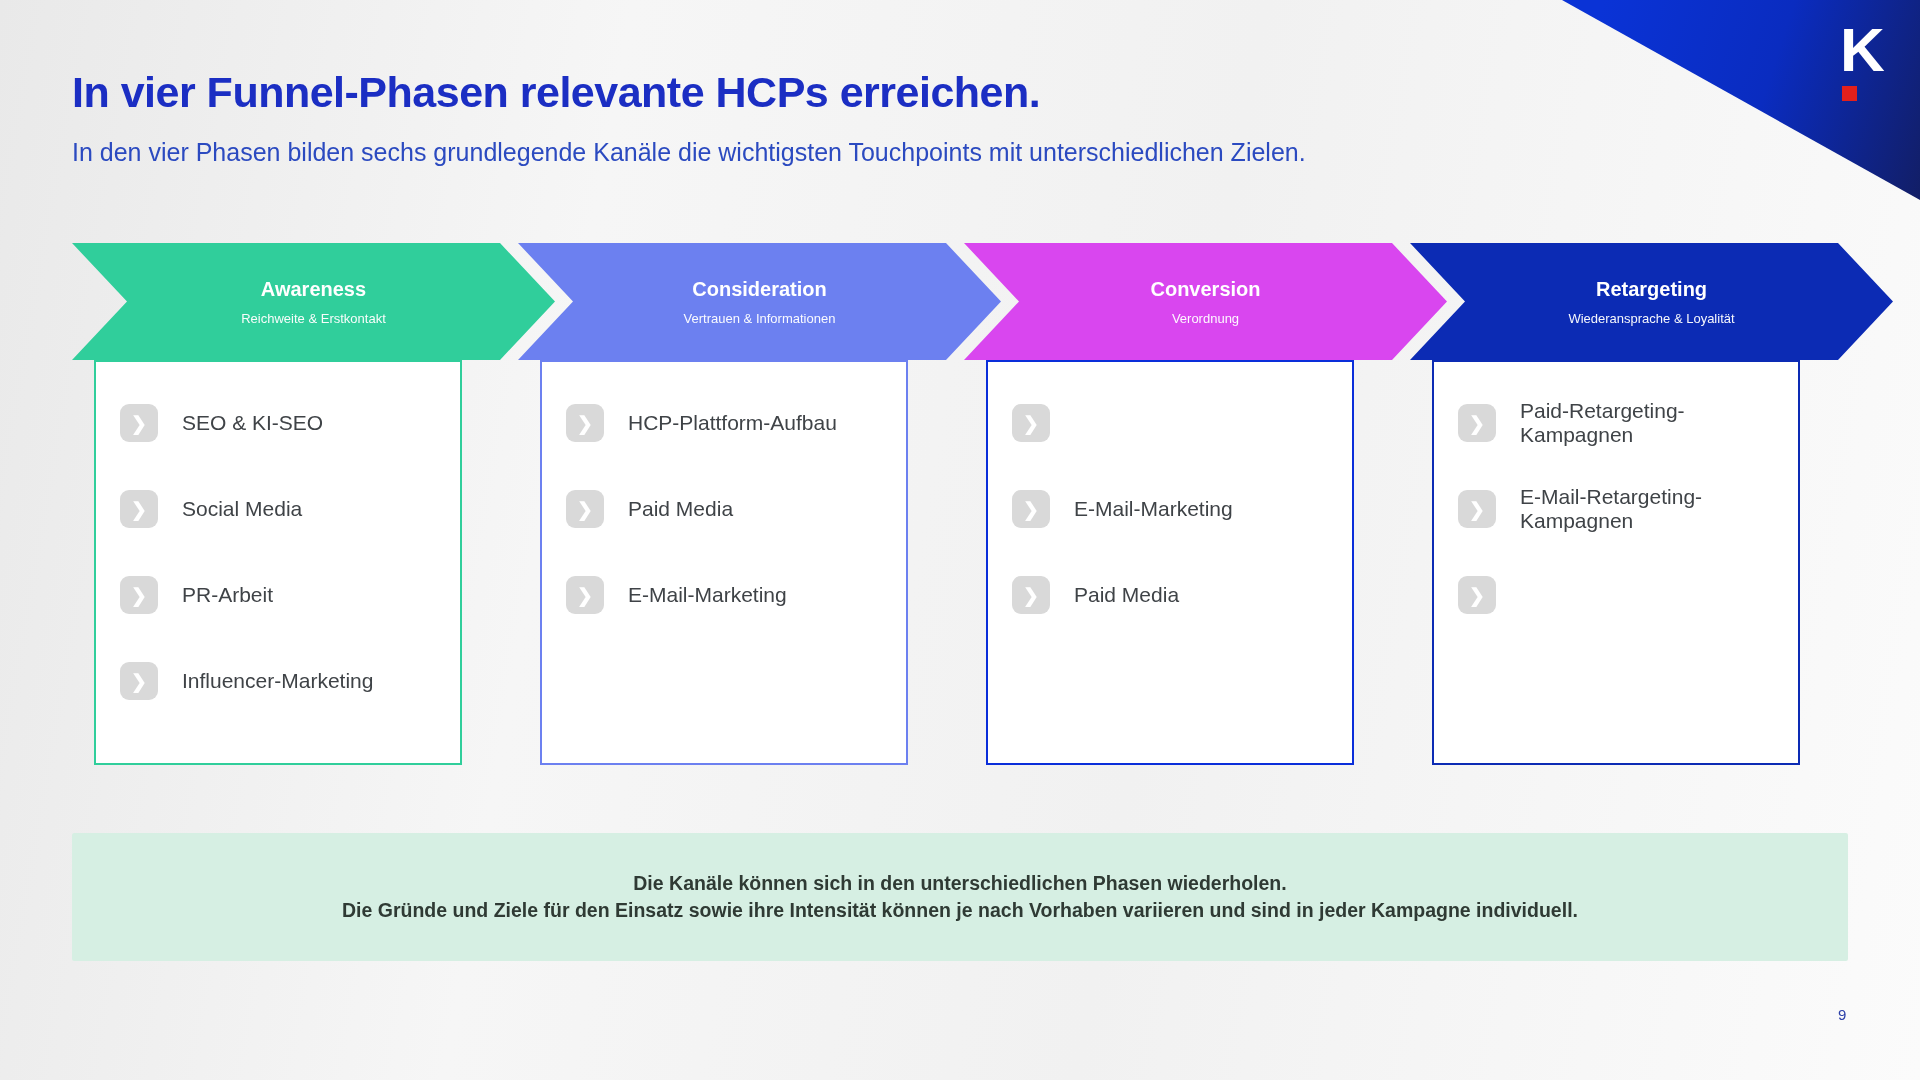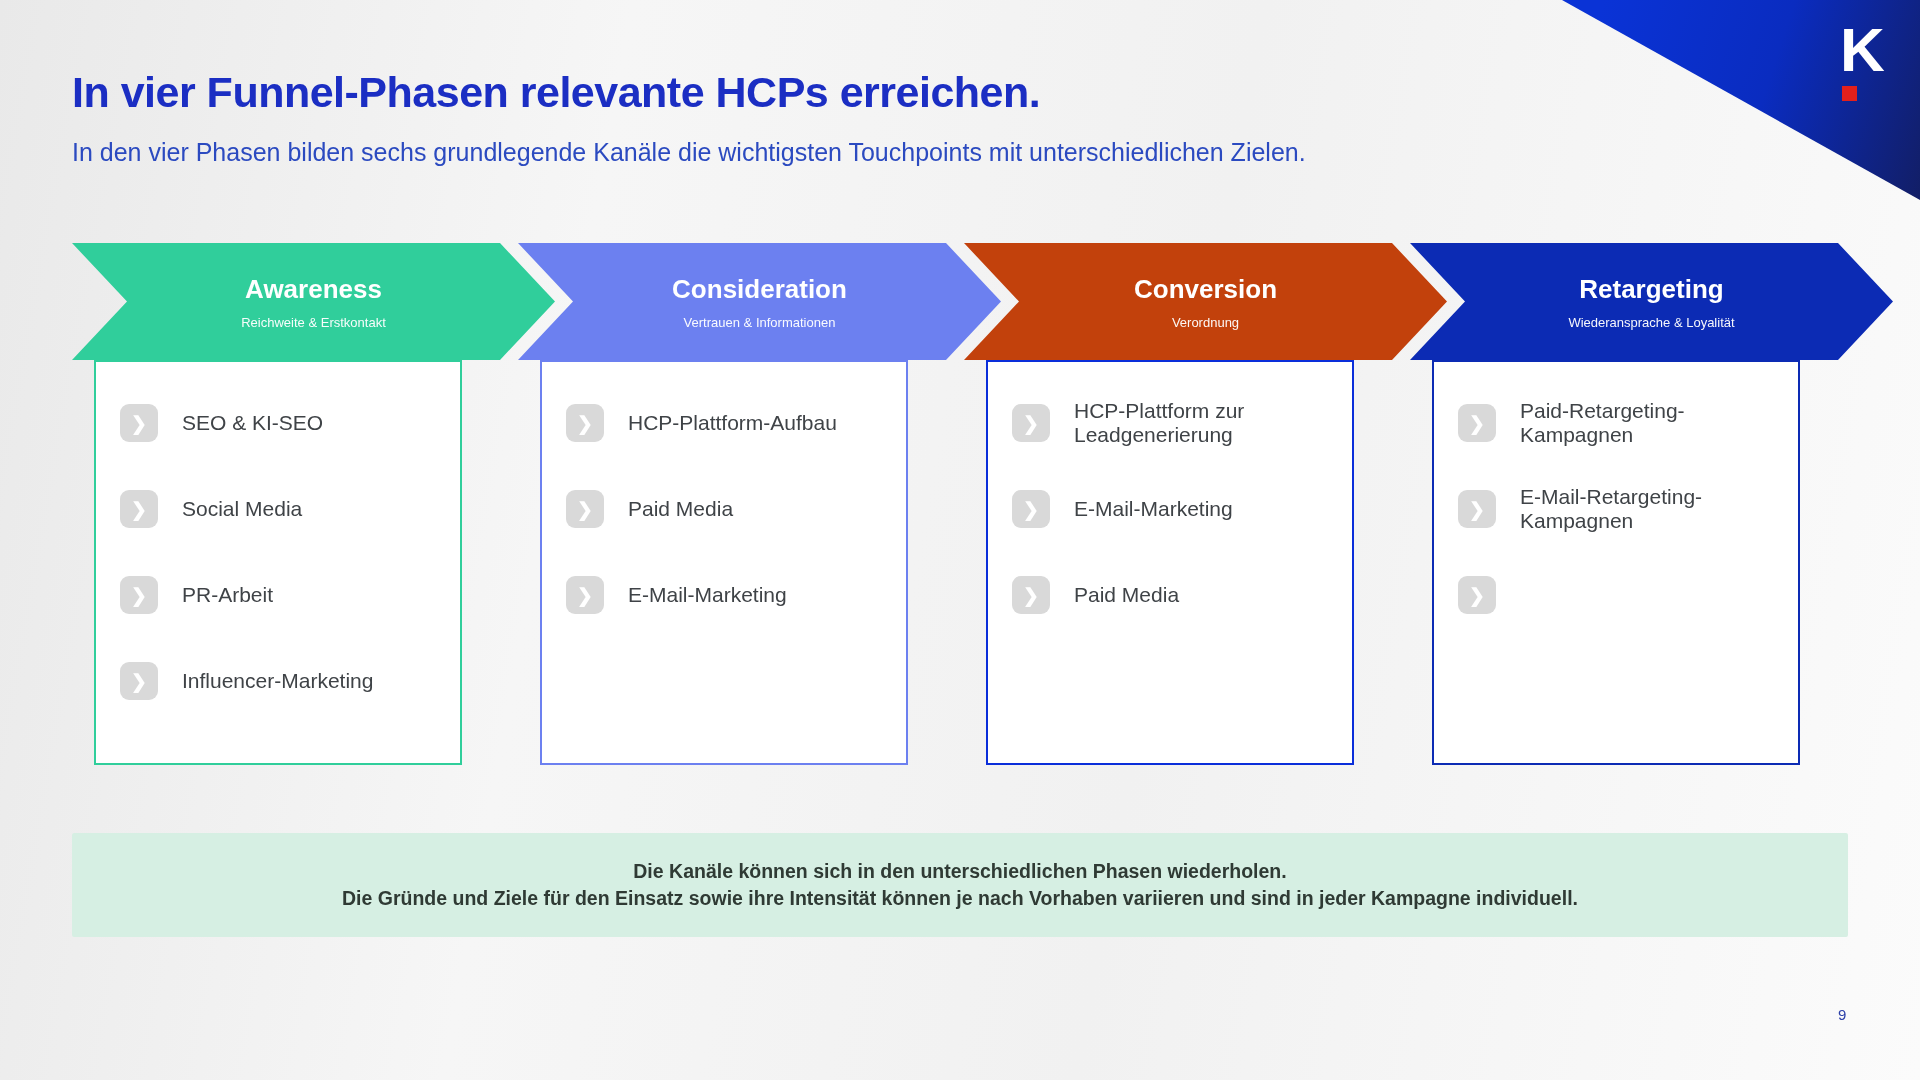--- a/index.html
+++ b/index.html
@@ -27,40 +27,40 @@
 
   
   .funnel { position:absolute; left:72px; top:243px; display:flex; }
   .col { width:446px; position:relative; }
   .arrow {
     position:absolute; top:0; left:0; width:483px; height:117px;
     clip-path:polygon(55px 50%, 0 0, calc(100% - 55px) 0, 100% 50%, calc(100% - 55px) 100%, 0 100%);
     display:flex; flex-direction:column; align-items:center; justify-content:center;
     color:#ffffff; text-align:center; z-index:2;
   }
-  .arrow-title { font-size:26px; font-weight:bold; margin-bottom:10px; }
+  .arrow-title { font-size:20px; font-weight:bold; margin-bottom:10px; }
   .arrow-sub { font-size:13px; color:rgba(255,255,255,0.96); }
 
   .box {
     margin:117px 0 0 22px; width:368px; min-height:405px;
     background:#ffffff; border:2px solid #000;
     padding:34px 16px 20px 24px;
     display:flex; flex-direction:column; gap:32px;
   }
   .item { display:flex; align-items:center; gap:24px; min-height:54px; }
   .item-icon {
     flex:0 0 38px; width:38px; height:38px; border-radius:9px;
     display:flex; align-items:center; justify-content:center;
     color:#ffffff; font-size:19px; font-weight:bold;
   }
   .item-label { font-size:21px; line-height:1.15; color:#3f4347; max-width:240px; }
 
   
   .note {
-    position:absolute; left:72px; top:833px; width:1776px; height:104px;
+    position:absolute; left:72px; top:833px; width:1776px; height:128px;
     display:flex; flex-direction:column; align-items:center; justify-content:center;
     gap:4px; border-radius:2px;
   }
   .note-line { font-size:19.5px; font-weight:bold; text-align:center; }
 
   .page-number { position:absolute; left:1838px; top:1006px; font-size:15px; }
 </style>
 </head>
 <body>
 
@@ -117,28 +117,27 @@
           <span class="item-label">Paid Media</span>
         </div>
         <div class="item">
           <span class="item-icon" style="background-color: rgb(217, 217, 217);">❯</span>
           <span class="item-label">E-Mail-Marketing</span>
         </div>
       </div>
     </div>
 
     <div class="col">
-      <div class="arrow" style="background-color: #c2410c;">
+      <div class="arrow" style="background-color: #d946ef;">
         <div class="arrow-title">Conversion</div>
         <div class="arrow-sub">Verordnung</div>
       </div>
       <div class="box" style="border-color: rgb(10, 46, 218);">
         <div class="item">
           <span class="item-icon" style="background-color: rgb(217, 217, 217);">❯</span>
-          <span class="item-label">HCP-Plattform zur Leadgenerierung</span>
         </div>
         <div class="item">
           <span class="item-icon" style="background-color: rgb(217, 217, 217);">❯</span>
           <span class="item-label">E-Mail-Marketing</span>
         </div>
         <div class="item">
           <span class="item-icon" style="background-color: rgb(217, 217, 217);">❯</span>
           <span class="item-label">Paid Media</span>
         </div>
       </div>

